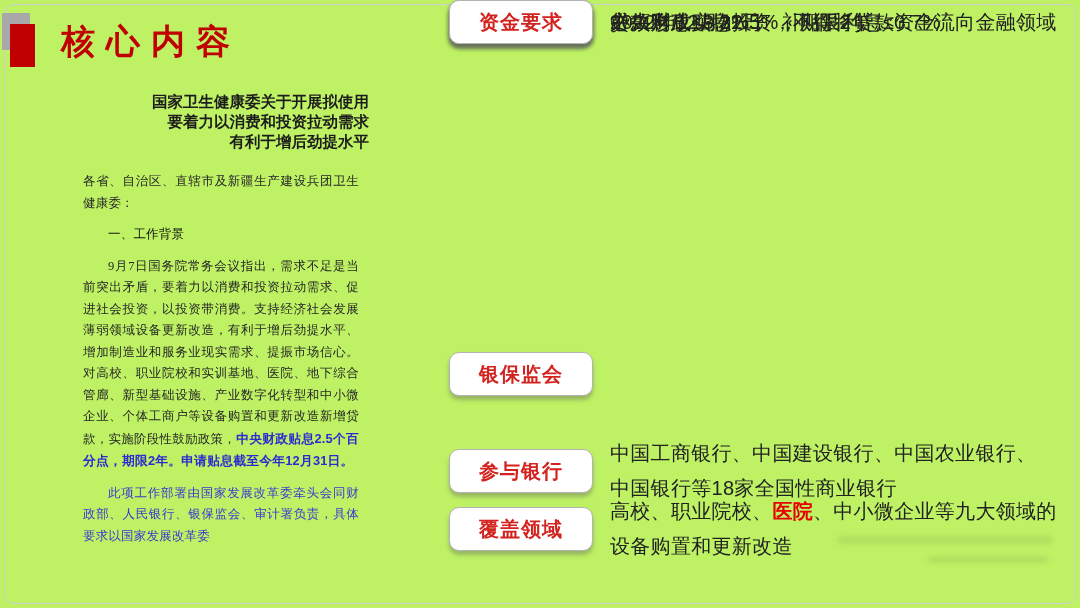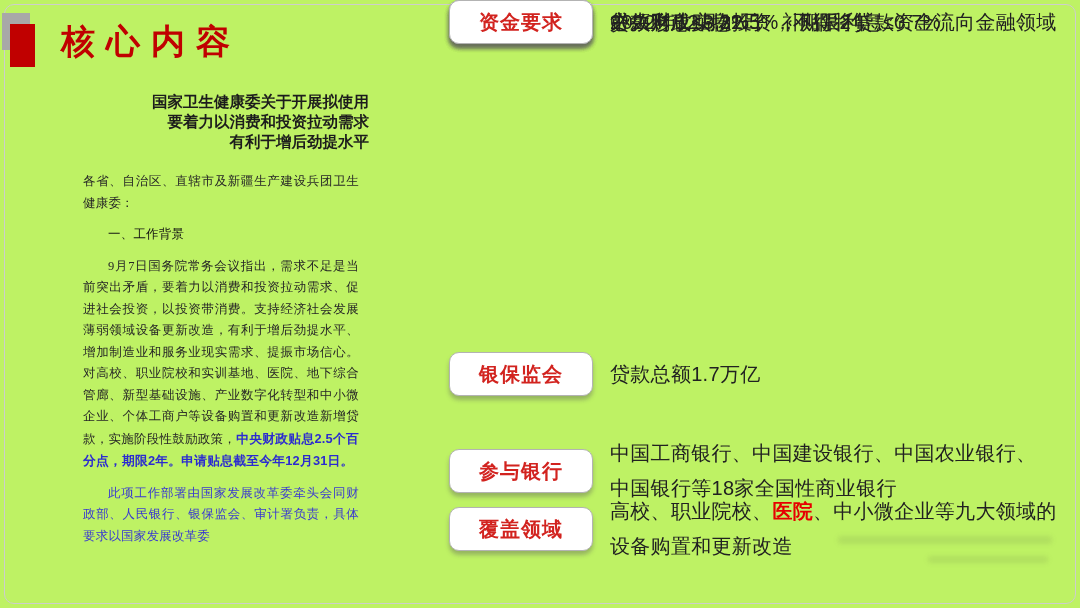--- a/index.html
+++ b/index.html
@@ -80,21 +80,20 @@
     <div class="doc-body">
       <p class="doc-salutation">各省、自治区、直辖市及新疆生产建设兵团卫生健康委：</p>
       <p class="doc-indent doc-heading">一、工作背景</p>
       <p class="doc-indent"><span>9月7日国务院常务会议指出，需求不足是当前突出矛盾，要着力以消费和投资拉动需求、促进社会投资，以投资带消费。支持经济社会发展薄弱领域设备更新改造，有利于增后劲提水平、增加制造业和服务业现实需求、提振市场信心。对高校、职业院校和实训基地、医院、地下综合管廊、新型基础设施、产业数字化转型和中小微企业、个体工商户等设备购置和更新改造新增贷款，实施阶段性鼓励政策，</span><span class="seg-blue-bold">中央财政贴息2.5个百分点，期限2年。申请贴息截至今年12月31日。</span></p>
       <p class="doc-indent"><span class="seg-blue">此项工作部署由国家发展改革委牵头会同财政部、人民银行、银保监会、审计署负责，具体要求以国家发展改革委</span></p>
     </div>
   </div>
 
   <div class="kp-row">
     <div class="kp-badge">银保监会</div>
-    <div class="kp-desc"><span>贷款总额1.7万亿</span></div>
   </div>
   <div class="kp-row">
     <div class="kp-badge">参与银行</div>
     <div class="kp-desc"><span>中国工商银行、中国建设银行、中国农业银行、
 中国银行等18家全国性商业银行</span></div>
   </div>
   <div class="kp-row">
     <div class="kp-badge">覆盖领域</div>
     <div class="kp-desc"><span>高校、职业院校、</span><span class="seg-red">医院</span><span>、中小微企业等九大领域的
 设备购置和更新改造</span></div>

